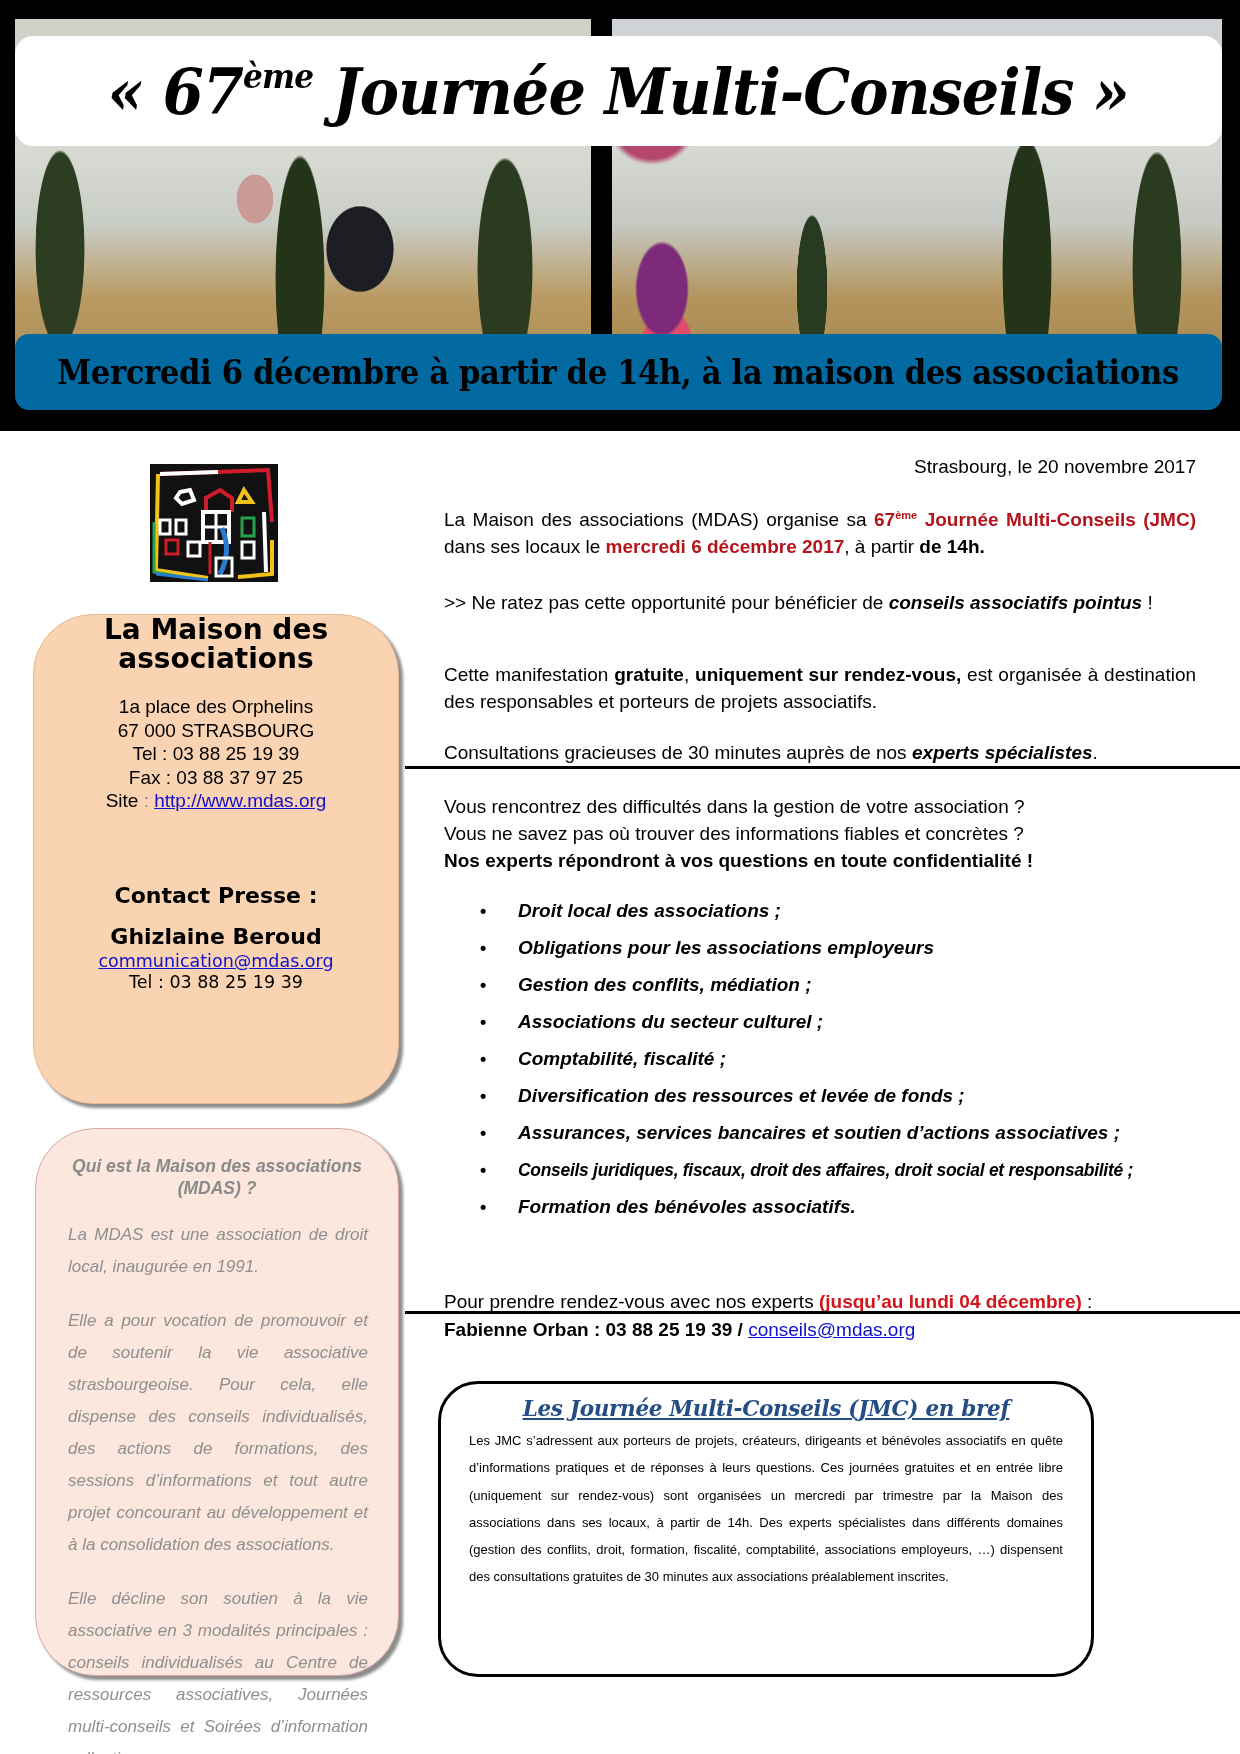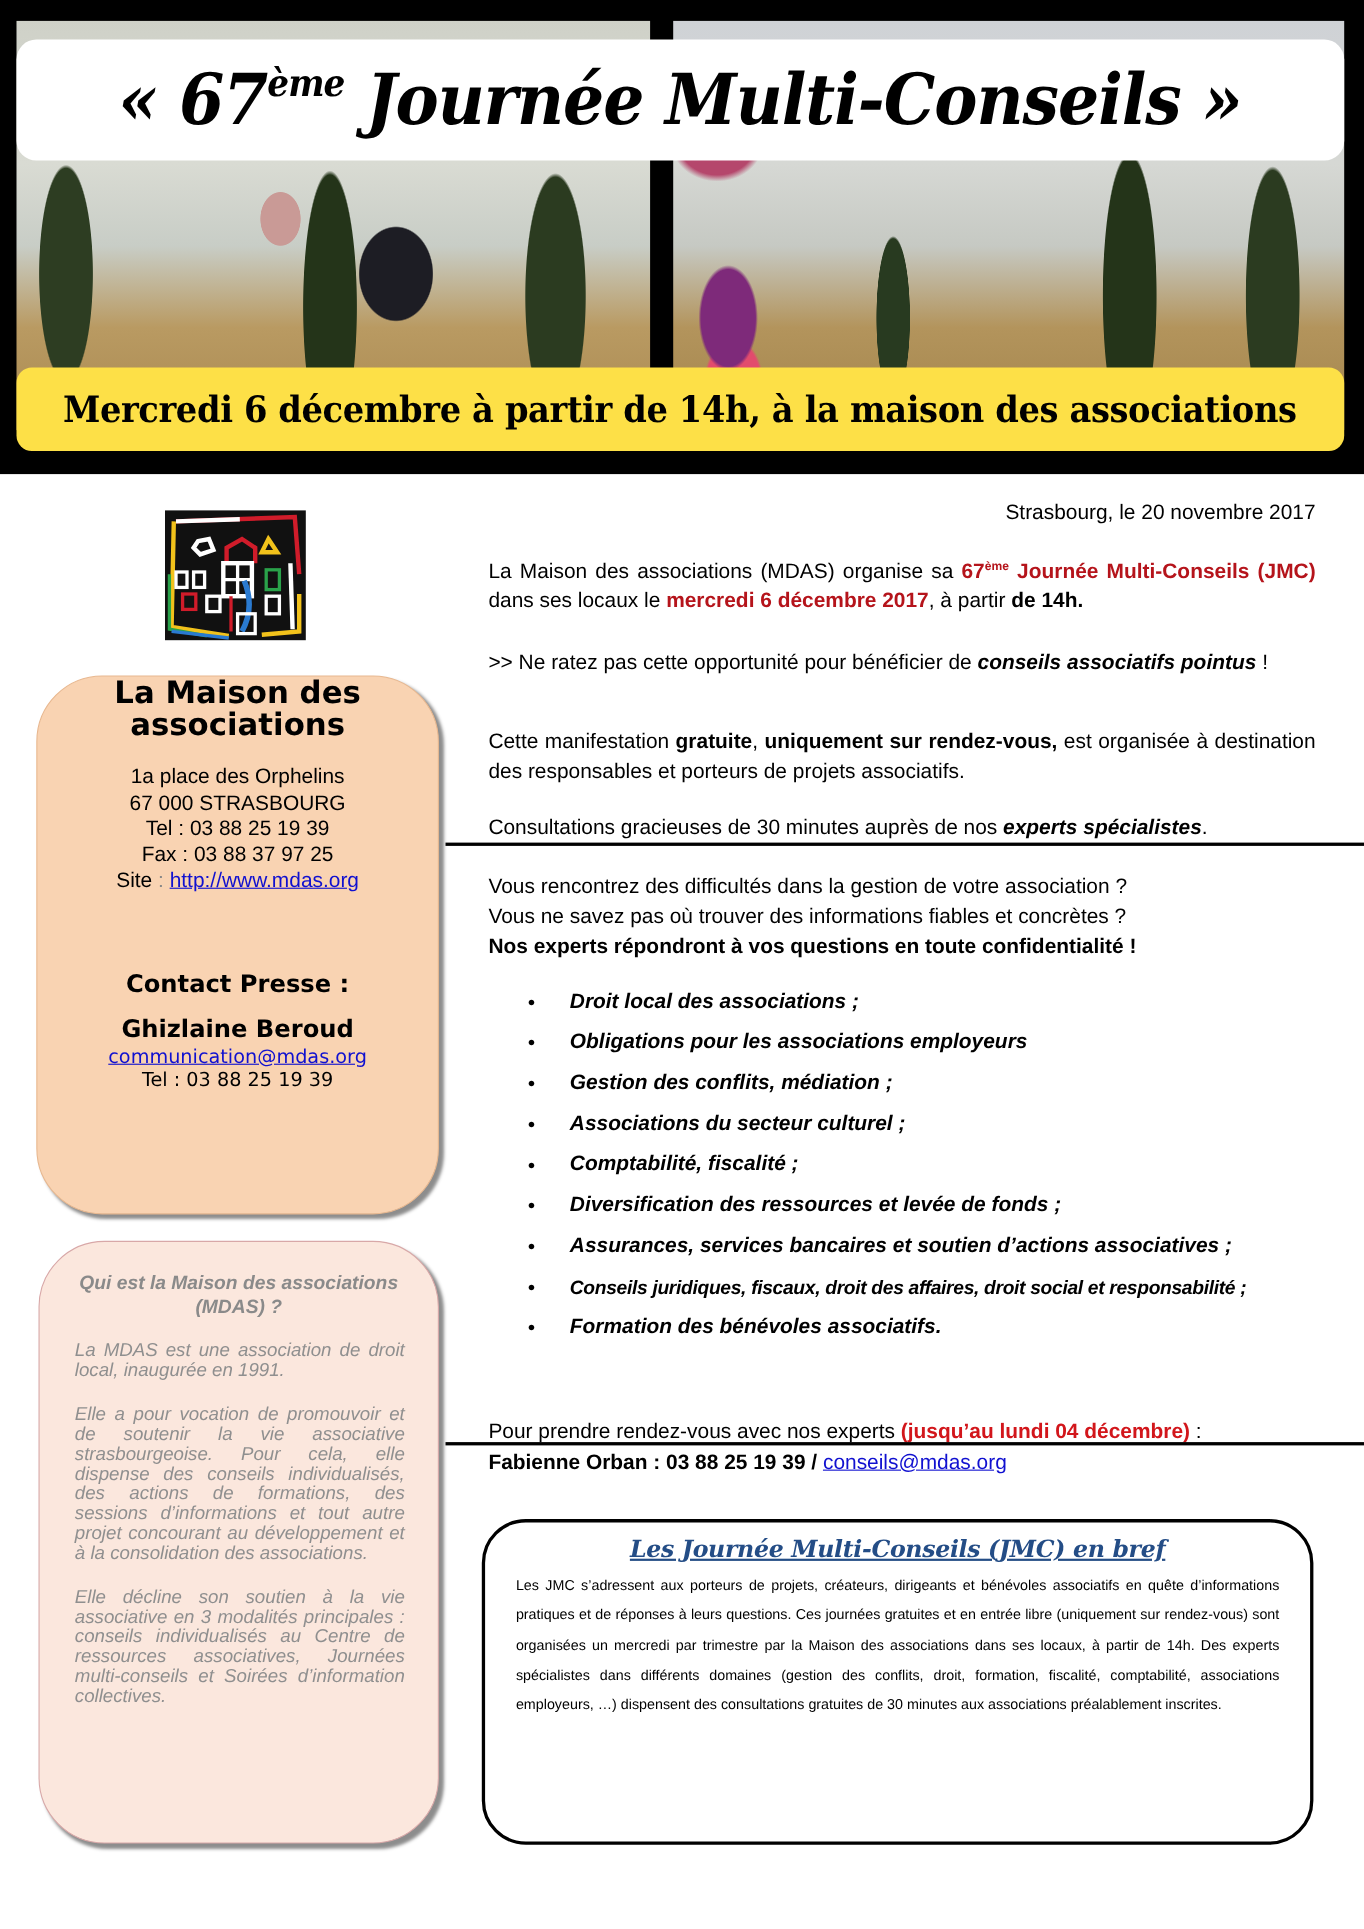--- a/index.html
+++ b/index.html
@@ -26,21 +26,21 @@
       radial-gradient(ellipse 45px 80px at 50px 270px, #7e2a7a 55%, transparent 60%),
       radial-gradient(ellipse 45px 70px at 55px 330px, #e24b6d 55%, transparent 60%),
       radial-gradient(ellipse 70px 60px at 40px 110px, #b5476c 50%, transparent 60%),
       linear-gradient(180deg, #cfd2d6 0%, #d6d8d4 35%, #c6c9c3 55%, #b3945c 75%, #a2844b 100%);
   }
   .title-box { position: absolute; left: 15px; top: 36px; width: 1207px; height: 110px; background: #fff;
     border-radius: 18px; display: flex; align-items: center; justify-content: center; }
   .title { font-family: "DejaVu Serif", serif; font-style: italic; font-weight: bold; font-size: 64px;
     letter-spacing: -1px; transform: scaleX(0.92); white-space: nowrap; }
   .title sup { font-size: 34px; vertical-align: 26px; }
-  .subtitle-box { position: absolute; left: 15px; top: 334px; width: 1207px; height: 76px; background: #fde047;
+  .subtitle-box { position: absolute; left: 15px; top: 334px; width: 1207px; height: 76px; background: #0369a1;
     border-radius: 14px; display: flex; align-items: center; justify-content: center; }
   .subtitle { font-family: "DejaVu Serif", serif; font-weight: bold; font-size: 33px; letter-spacing: -0.4px;
     white-space: nowrap; transform: scaleX(0.93); }
 
   
   .logo { position: absolute; left: 148px; top: 462px; width: 132px; height: 122px; }
   .orange-box { position: absolute; left: 33px; top: 614px; width: 366px; height: 490px;
     background: #f9d3b2; border: 1.5px solid #e8b890; border-radius: 60px;
     box-shadow: 4px 4px 3px #8d8d8d; text-align: center; }
   .org-name { font-family: "DejaVu Sans", sans-serif; font-weight: bold; font-size: 28px; line-height: 29px;
@@ -51,38 +51,38 @@
   .press-title { font-family: "DejaVu Sans", sans-serif; font-weight: bold; font-size: 22px; margin-top: 70px; }
   .press-name { font-family: "DejaVu Sans", sans-serif; font-weight: bold; font-size: 22px; margin-top: 16px; }
   .press-mail { font-family: "DejaVu Sans", sans-serif; font-size: 17.5px; margin-top: 2px; }
   .press-tel { font-family: "DejaVu Sans", sans-serif; font-size: 17.5px; margin-top: 1px; }
 
   .pink-box { position: absolute; left: 35px; top: 1128px; width: 364px; height: 548px;
     background: #fbe7dd; border: 1.5px solid #d8a8a8; border-radius: 60px;
     box-shadow: 4px 4px 3px #8d8d8d; }
   .pink-title { color: #8a8a8a; font-style: italic; font-weight: bold; font-size: 17.5px; line-height: 22px;
     text-align: center; margin-top: 26px; padding: 0 30px; }
-  .pink-text { color: #8f8f8f; font-style: italic; font-size: 17px; line-height: 18px; text-align: justify;
+  .pink-text { color: #8f8f8f; font-style: italic; font-size: 17px; line-height: 32px; text-align: justify;
     text-align-last: left; padding: 0 30px 0 32px; margin-top: 20px; }
   .pink-text + .pink-text { margin-top: 22px; }
 
   
   .right { position: absolute; left: 444px; width: 752px; }
   .p { font-size: 19px; line-height: 27px; text-align: justify; }
   .p b, .b { font-weight: bold; }
   .red { color: #b5141b; font-weight: bold; }
   .red2 { color: #d2161b; font-weight: bold; }
   .date { position: absolute; top: 456px; left: 444px; width: 752px; text-align: right; font-size: 19px; }
   .rule { position: absolute; left: 405px; width: 835px; height: 2.5px; background: #000; }
   .bullets { position: absolute; left: 480px; top: 896px; width: 760px; list-style: none; }
   .bullets li { position: relative; font-style: italic; font-weight: bold; font-size: 19px; height: 37px; line-height: 30px; padding-left: 38px; }
   .bullets li::before { content: "•"; position: absolute; left: 0; top: 0; font-style: normal; font-size: 18px; }
   .bullets li.tight { font-size: 17.5px; letter-spacing: -0.3px; }
 
-  .jmc-box { position: absolute; left: 438px; top: 1381px; width: 756px; height: 296px;
+  .jmc-box { position: absolute; left: 438px; top: 1381px; width: 656px; height: 296px;
     border: 3px solid #000; border-radius: 40px; }
   .jmc-title { font-family: "DejaVu Serif", serif; font-style: italic; font-weight: bold; color: #244d86;
     font-size: 21.5px; text-decoration: underline; text-align: center; margin-top: 12px; letter-spacing: -0.3px; }
   .jmc-text { font-size: 13px; line-height: 27.3px; text-align: justify; padding: 0 28px 0 28px; margin-top: 6px; }
 </style>
 </head>
 <body>
 
 <div class="header-band">
   <div class="photo photo-left"></div>

